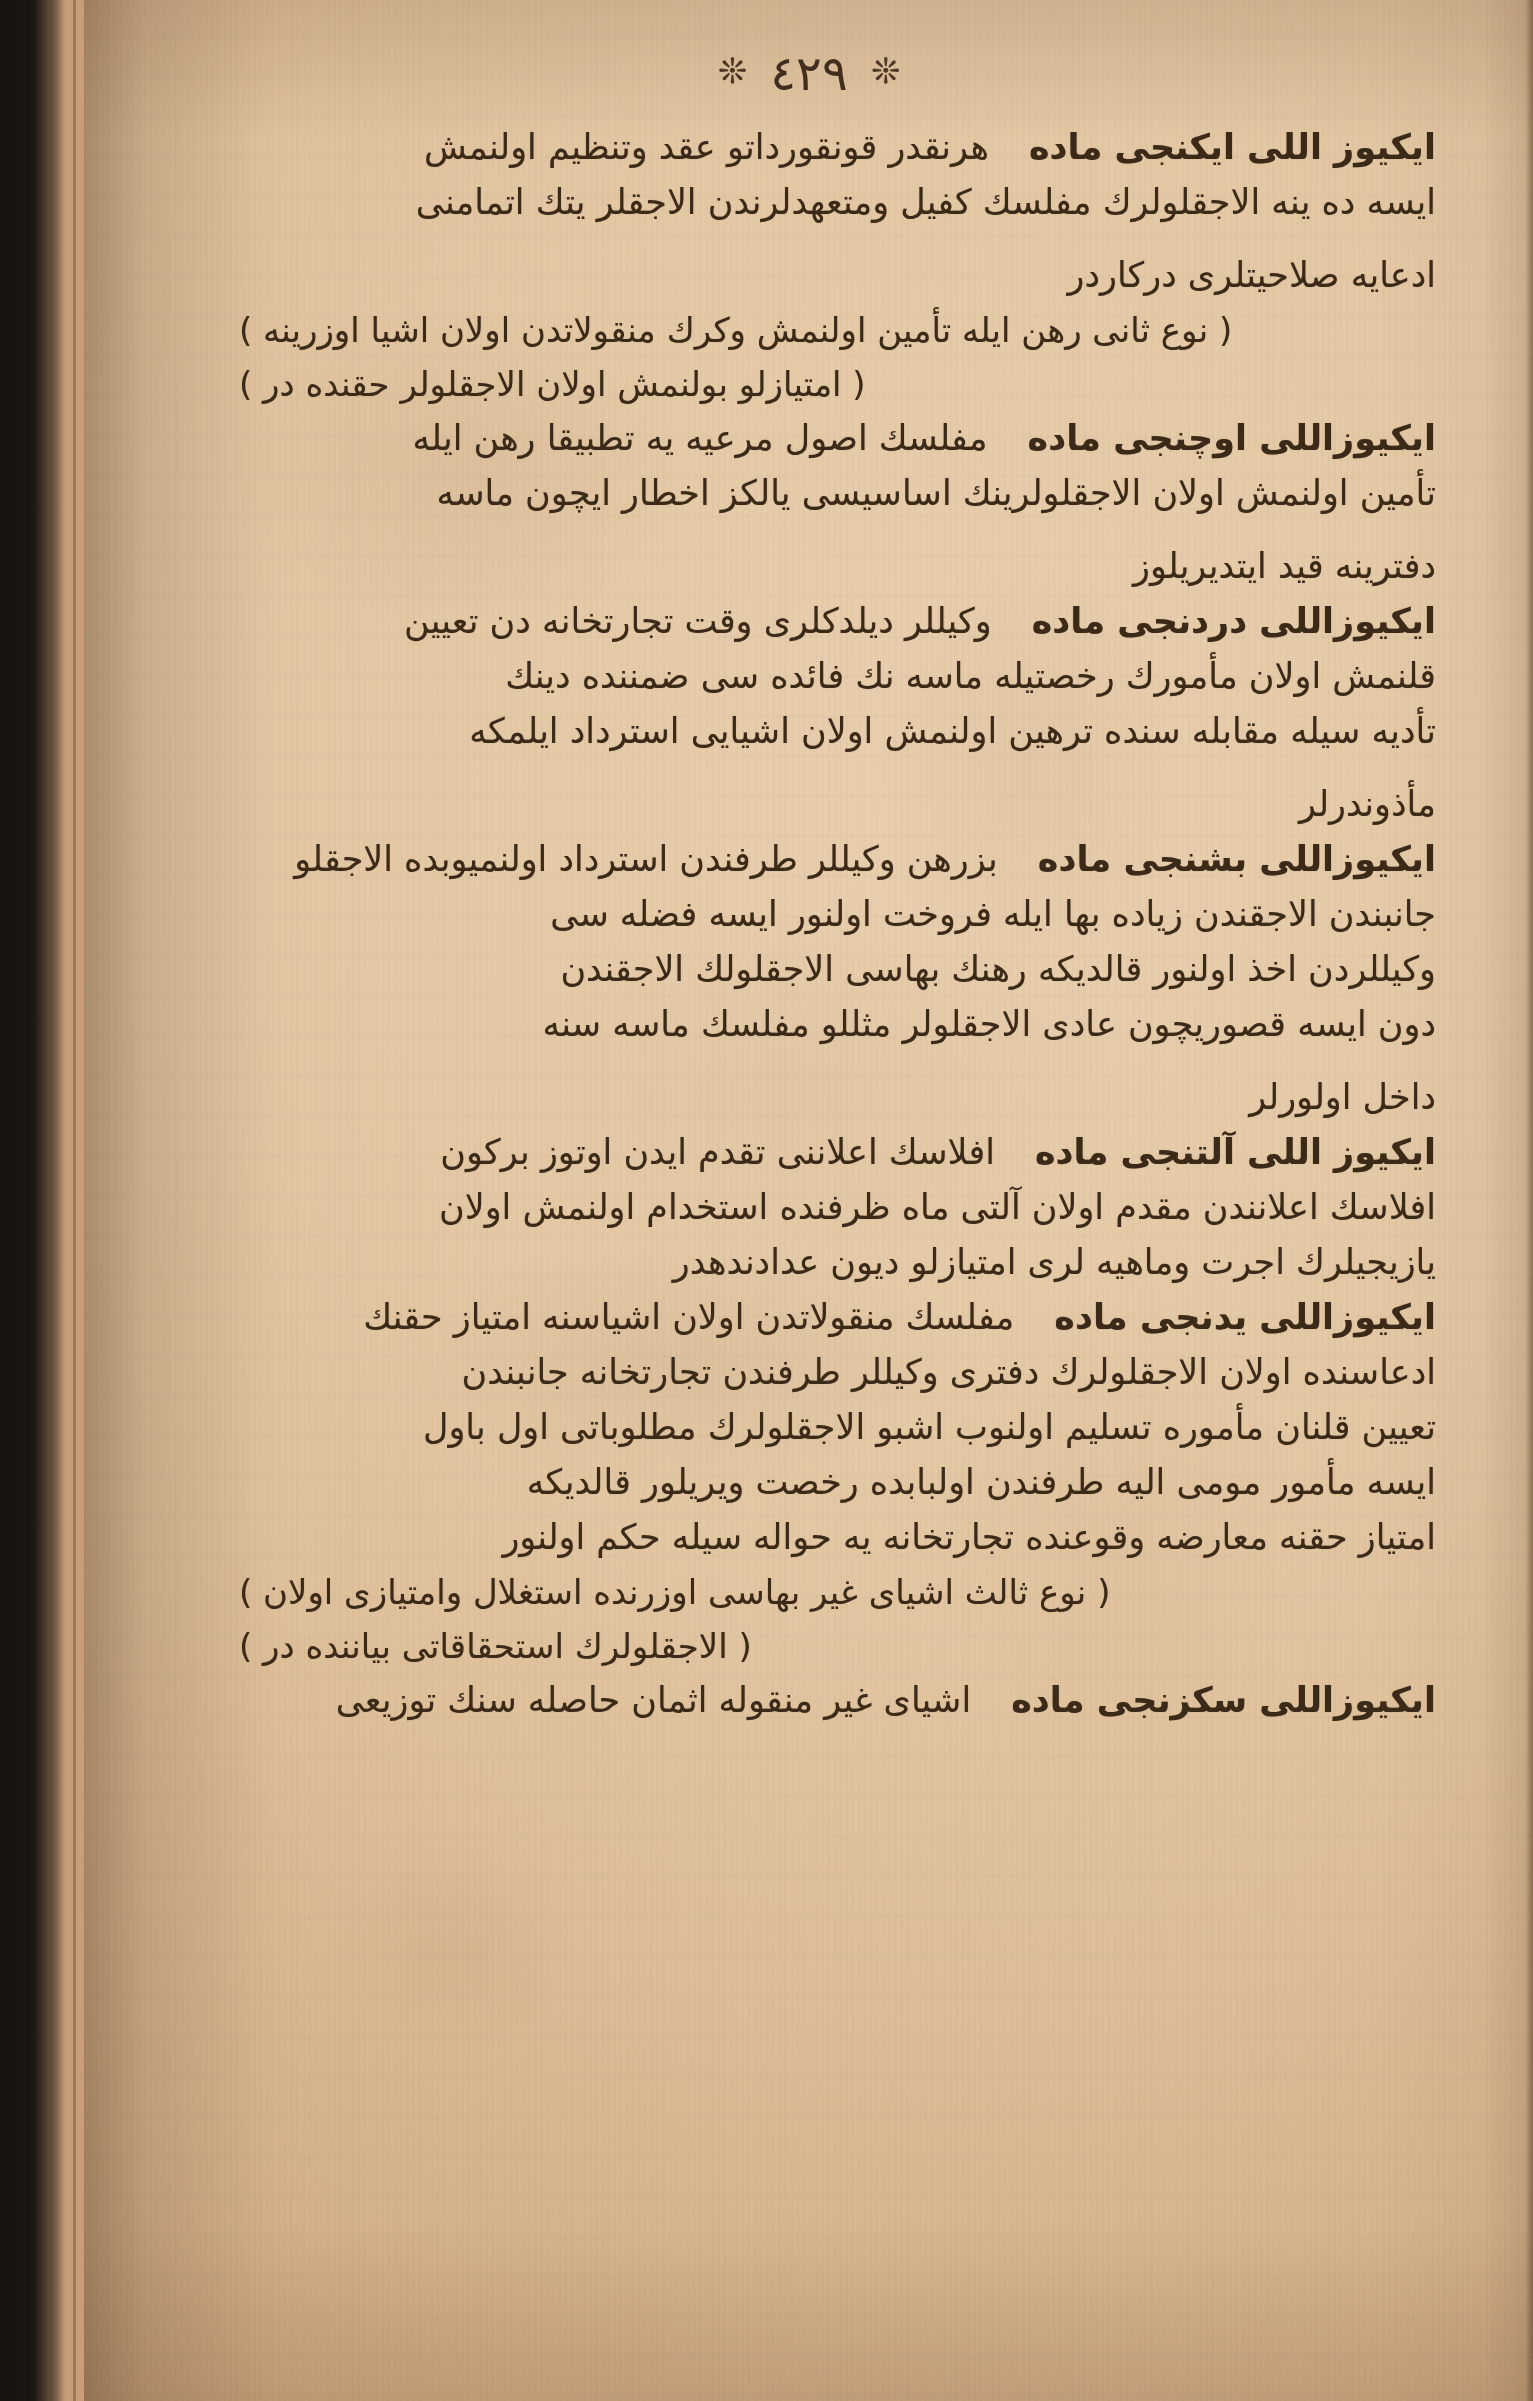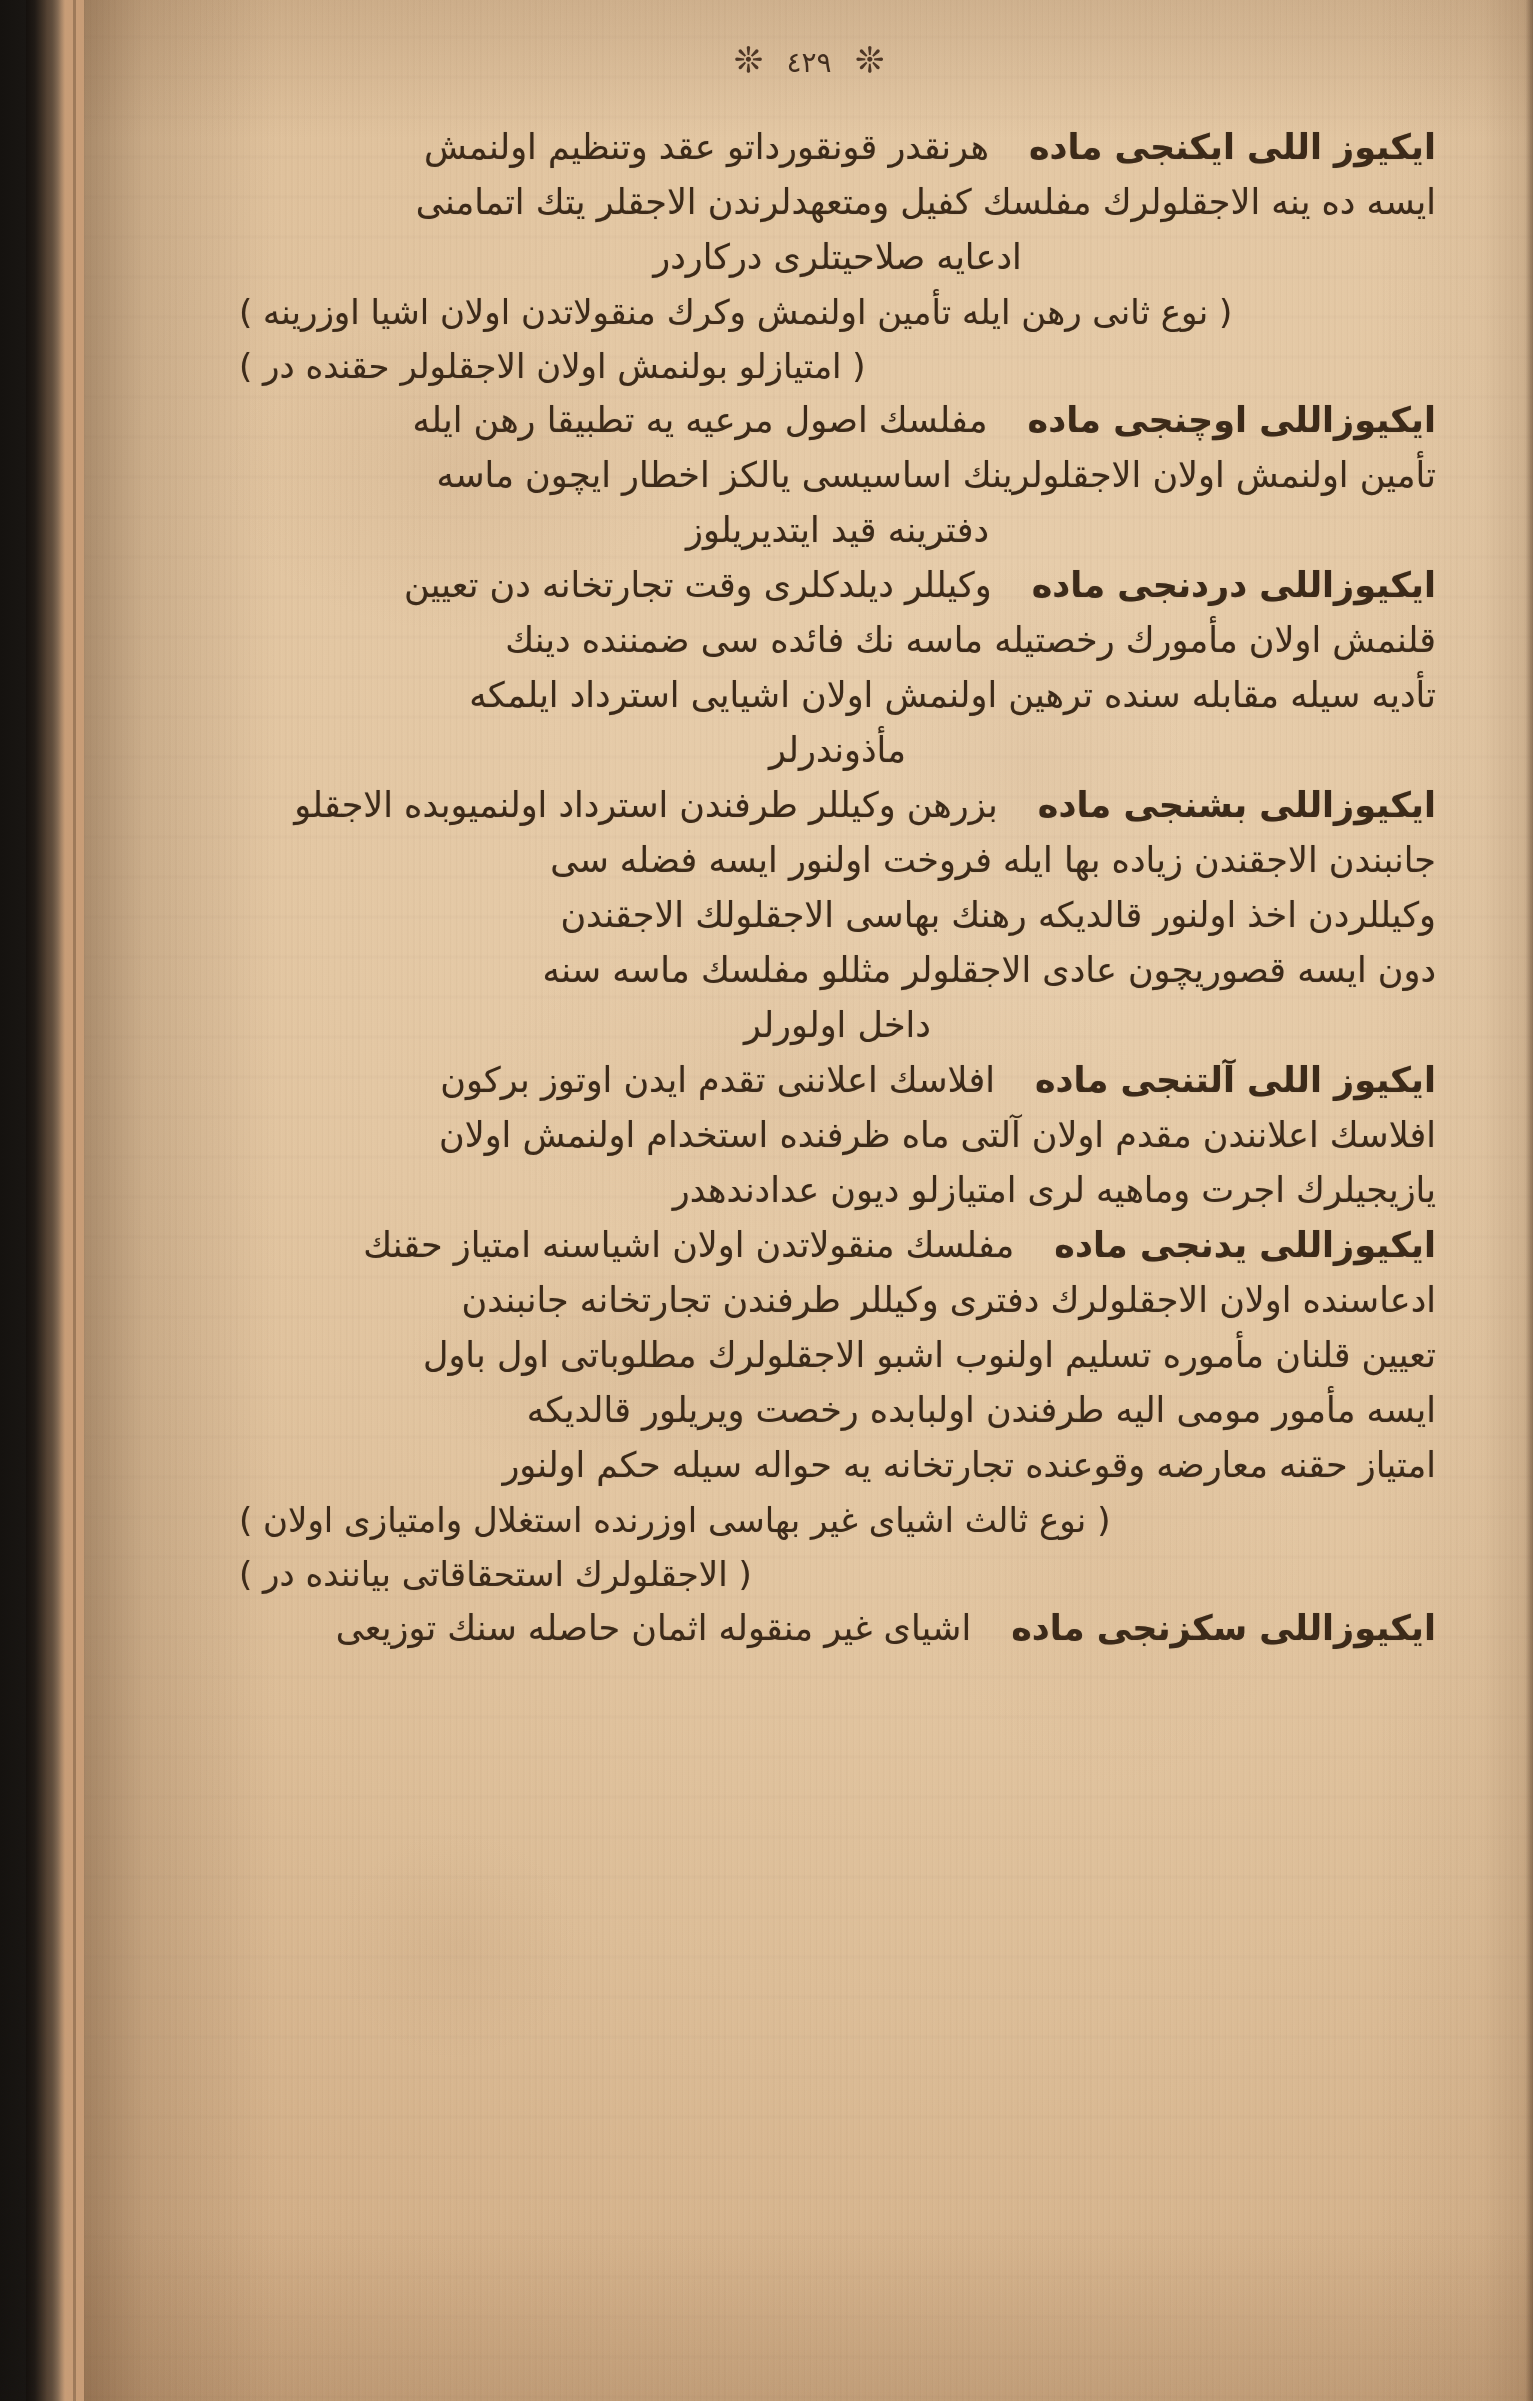--- a/index.html
+++ b/index.html
@@ -150,21 +150,21 @@
   }
   .folio-orn {
     font-size: 35px;
     line-height: 1;
     color: #4e3venti;
     color: #4e3726;
     transform: translateY(-1.7px);
   }
   .folio-orn.left  { transform: translateY(-1.7px) scaleX(-1); }
   .folio-num {
-    font-size: 28px;
+    font-size: 48px;
     letter-spacing: 1.7px;
     color: #422e1f;
     font-family: "DejaVu Sans", sans-serif;
   }
 
   .body {
     position: absolute;
     top: 120px;
     right: 98px;
     left: 155px;
@@ -174,21 +174,21 @@
   }
 
   .line {
     white-space: nowrap;
     font-family: "DejaVu Sans", sans-serif;
     color: #3c2a19;
     text-shadow: 0 0 0.9px rgba(60,42,25,0.35);
   }
   .line.center { text-align: left; white-space: normal; }
   .line.justify { text-align: justify; }
-  .line.right { text-align: center; }
+  .line.right { text-align: right; margin-top: 18px; }
 
   .art-head {
     font-weight: bold;
     letter-spacing: 0px;
   }
   .gap { display: inline-block; width: 40px; }
 
   .section-head {
     text-align: center;
     font-size: 34px;

